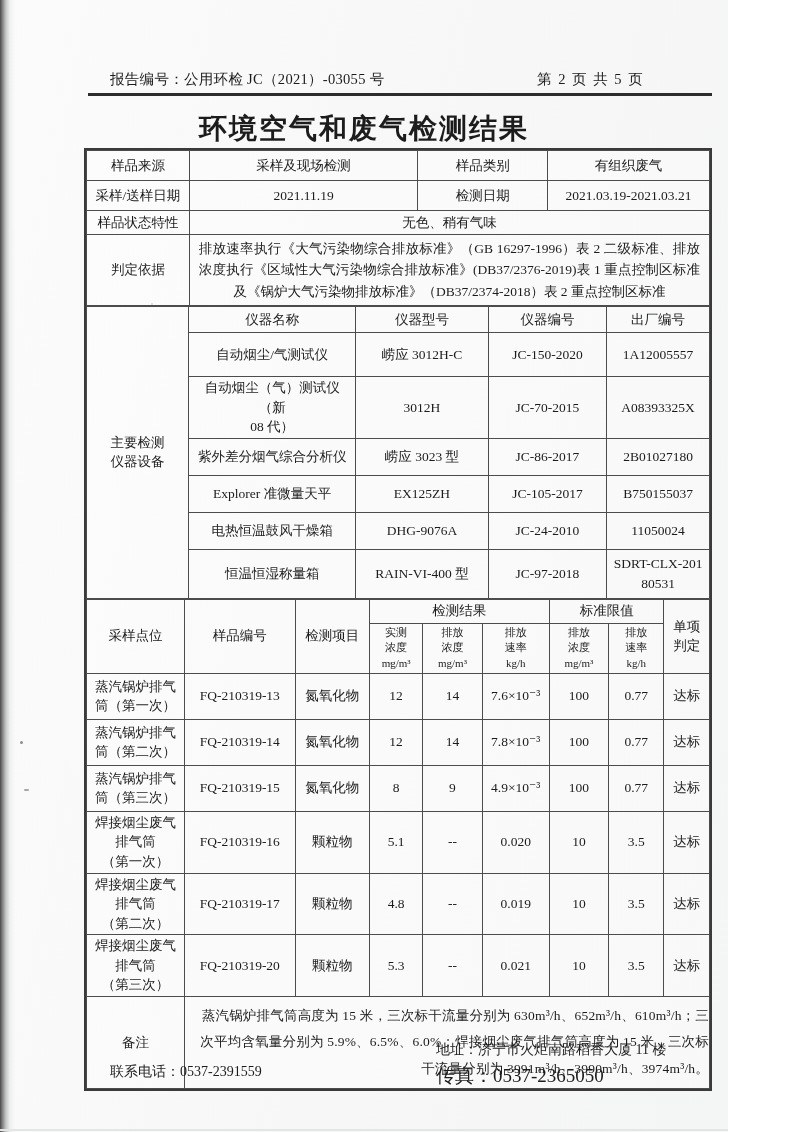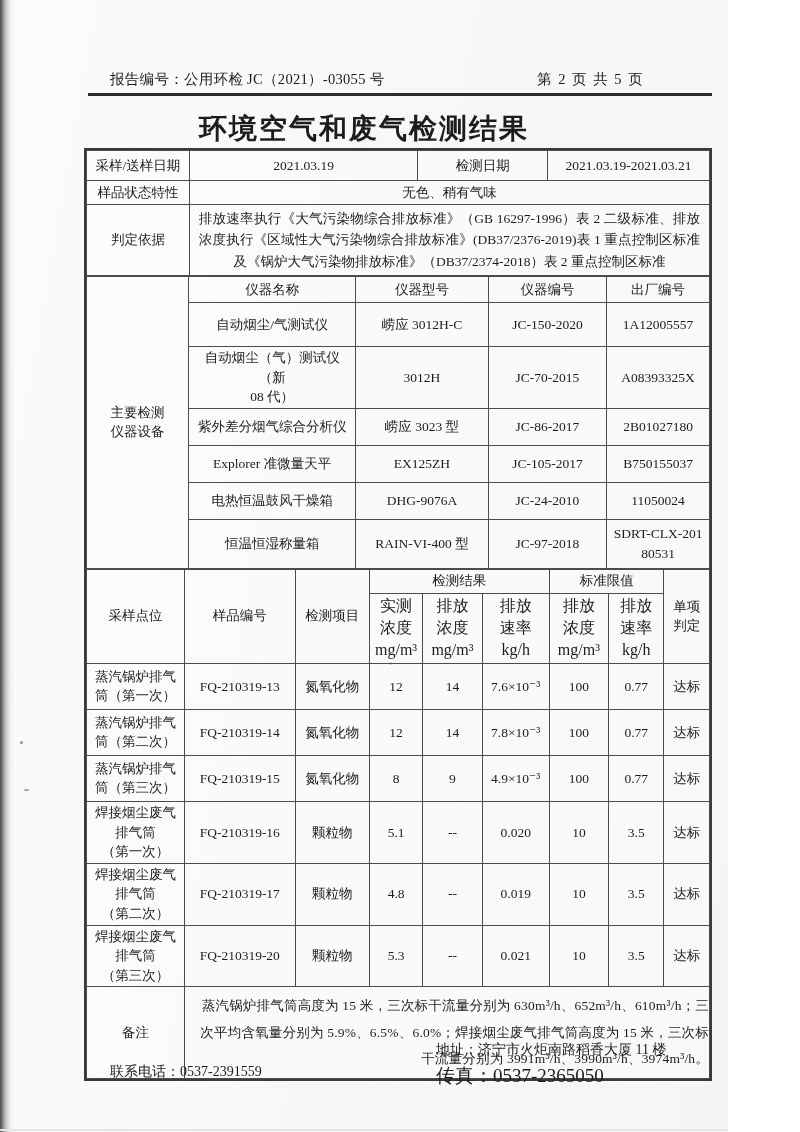--- a/index.html
+++ b/index.html
@@ -30,21 +30,21 @@
     font-size:28px;font-weight:bold;letter-spacing:2px;}
 
   
   .tablewrap{position:absolute;top:148px;left:84px;width:628px;border:2px solid #3a3a3a;box-sizing:border-box;background:rgba(255,255,255,.35);}
   table{width:100%;border-collapse:collapse;table-layout:fixed;font-size:13.5px;color:#1c1c1c;}
   td,th{border:1px solid #4c4c4c;text-align:center;vertical-align:middle;
     padding:1px 3px;font-weight:normal;line-height:1.45;overflow:hidden;}
   .pl{white-space:pre-line;}
   .just{text-align:justify;text-align-last:center;padding:3px 9px;line-height:1.58;}
   .remark-text{text-align:right;padding:6px 0 6px 13px;line-height:1.95;letter-spacing:.2px;}
-  .subhead{font-size:16px;line-height:1.4;}
+  .subhead{font-size:11px;line-height:1.4;}
   .grp{height:24px;}
 </style>
 </head>
 <body>
 
 <div class="page">
 
   <div class="edge-left"></div>
   <div class="edge-right-line"></div>
   <div class="edge-bottom"></div>
@@ -70,23 +70,29 @@
   <div class="tablewrap">
 
     <table>
       <colgroup>
           <col style="width:16.5%">
           <col style="width:36.7%">
           <col style="width:20.8%">
           <col style="width:26%">
         </colgroup>
       <tbody>
+          <tr style="height:30px;">
+        <td>样品来源</td>
+        <td>采样及现场检测</td>
+        <td>样品类别</td>
+        <td>有组织废气</td>
+      </tr>
       <tr style="height:30px;">
         <td>采样/送样日期</td>
-        <td>2021.03.19</td>
+        <td>2021.11.19</td>
         <td>检测日期</td>
         <td>2021.03.19-2021.03.21</td>
       </tr>
       <tr style="height:24px;">
         <td>样品状态特性</td>
         <td colspan="3">无色、稍有气味</td>
       </tr>
       <tr style="height:64px;">
         <td>判定依据</td>
         <td colspan="3" class="just">排放速率执行《大气污染物综合排放标准》（GB 16297-1996）表 2 二级标准、排放浓度执行《区域性大气污染物综合排放标准》(DB37/2376-2019)表 1 重点控制区标准及《锅炉大气污染物排放标准》（DB37/2374-2018）表 2 重点控制区标准</td>

